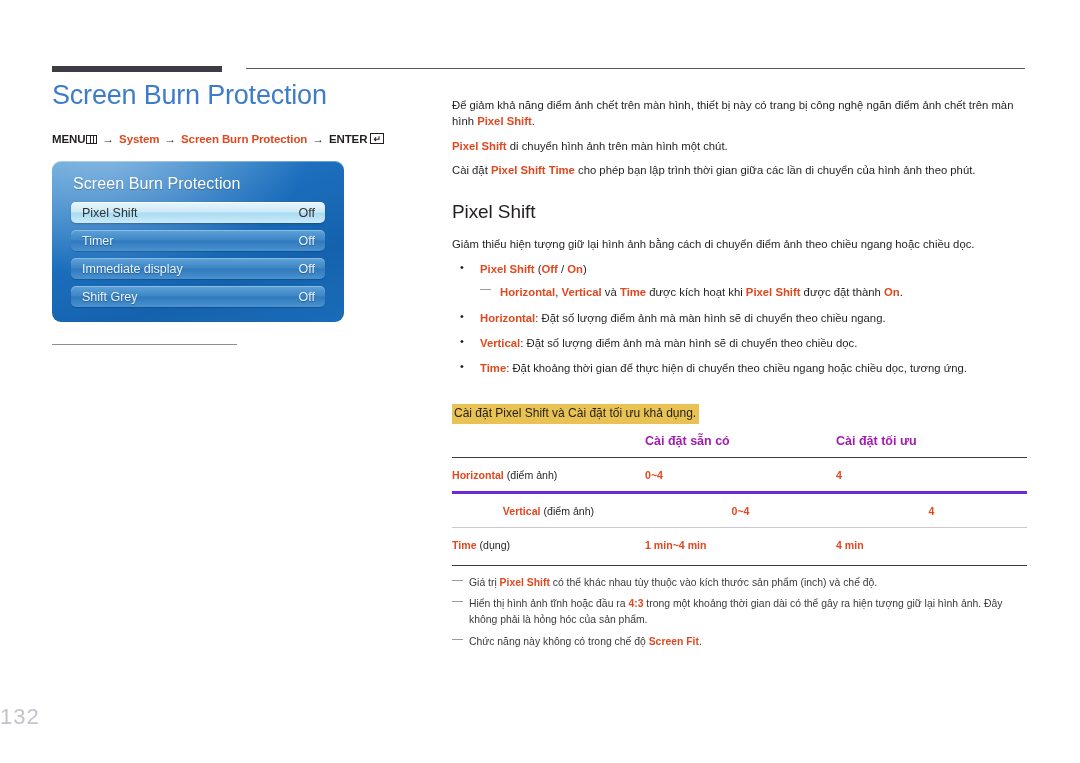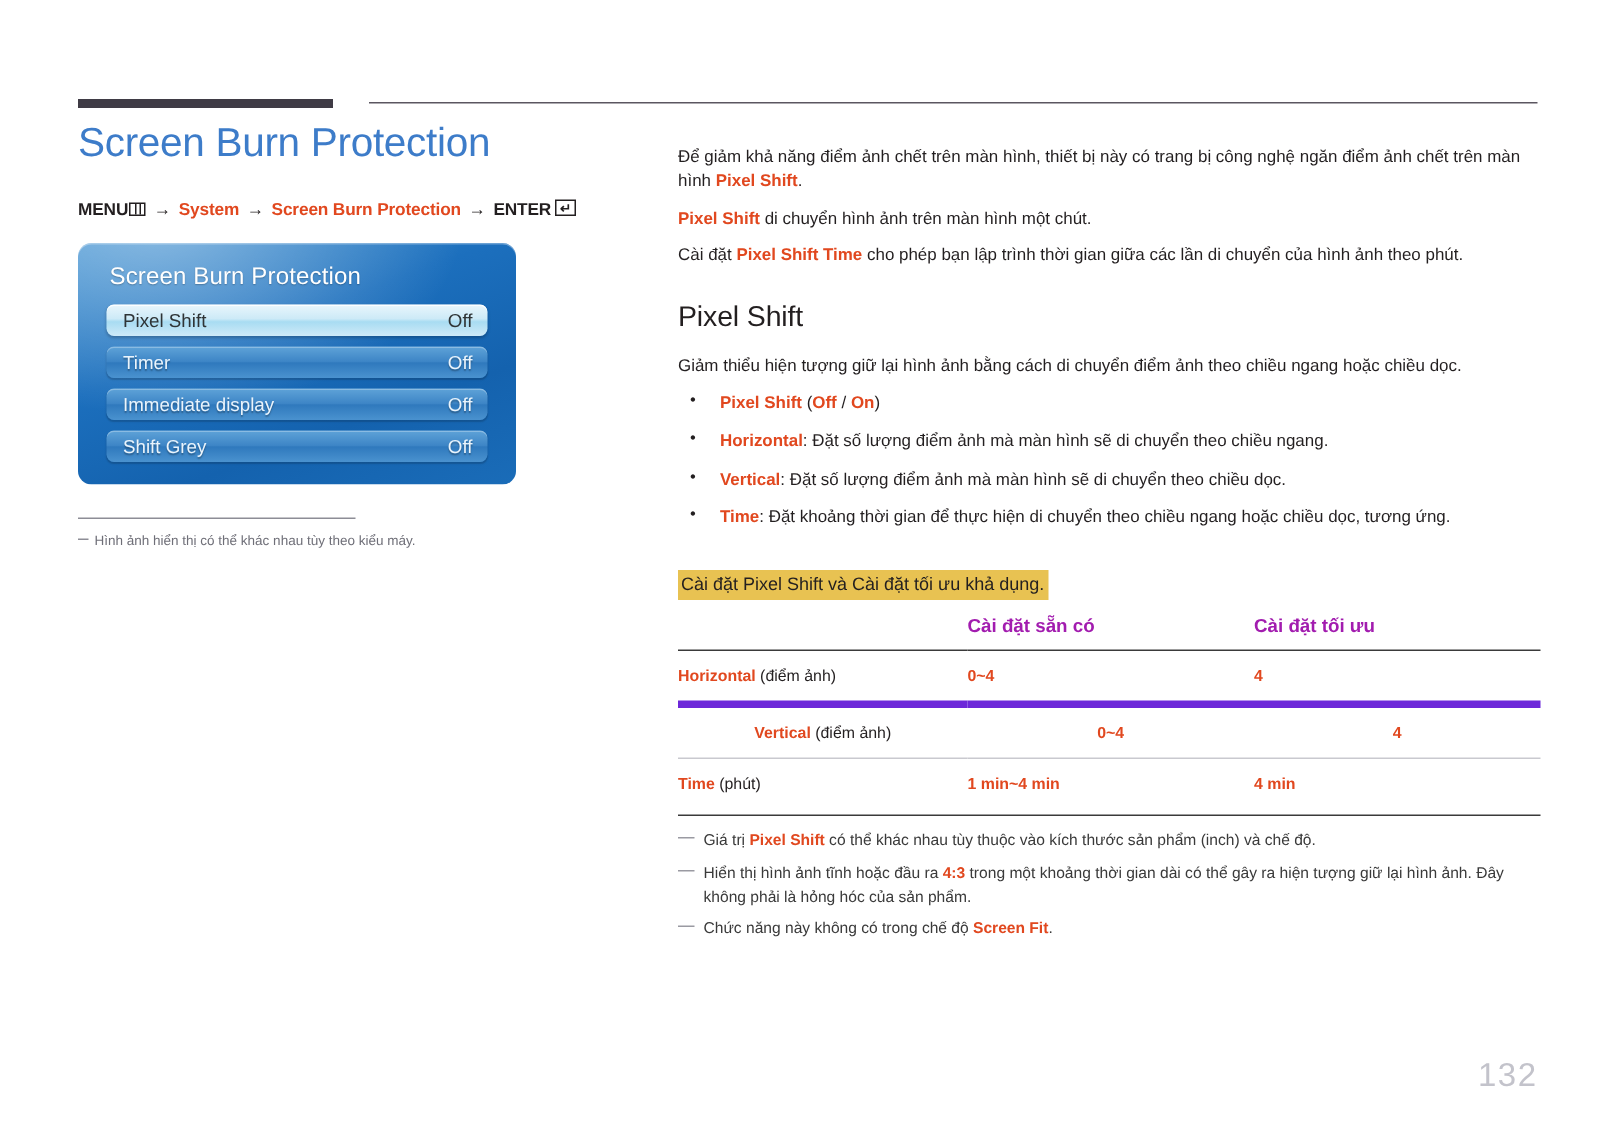--- a/index.html
+++ b/index.html
@@ -240,21 +240,21 @@
     font-weight: bold;
     color: #a21caf;
     text-align: left;
     padding: 4px 0 9px 0;
   }
   table.spec thead tr { border-bottom: 1.6px solid #3a3a3a; }
   table.spec td {
     font-size: 10.6px;
     padding: 11px 0 10px 0;
     vertical-align: top;
-    border-bottom: 5px solid #6d28d9;
+    border-bottom: 3px solid #6d28d9;
     color: #231f20;
   }
   table.spec tr.last td { border-bottom: none; }
   table.spec tr.gap td { border-bottom: 1.4px solid #c9c9cf; text-align: center; }
   td.c-name { width: 193px; }
   td.c-avail { width: 191px; }
   td.c-opt   { width: 191px; }
   th.c-name { width: 193px; }
   th.c-avail { width: 191px; padding-left: 48px; }
   th.c-opt  { width: 191px; padding-left: 42px; }
@@ -279,21 +279,21 @@
     left: 0; top: 5px;
     width: 11px;
     border-top: 1.4px solid #9a9aa2;
   }
 
   
   .page-num {
     position: absolute;
     left: 0; top: 704px;
     width: 1025px;
-    text-align: right;
+    text-align: left;
     font-size: 22px;
     color: #c3c3cb;
     letter-spacing: 1px;
   }
 </style>
 </head>
 <body>
 
 <div class="rule-row">
   <div class="rule-thick"></div>
@@ -335,43 +335,43 @@
 
       <div class="osd-row normal">
         <span>Shift Grey</span>
         <span class="val">Off</span>
       </div>
 
     </div>
   </div>
 
   <div class="left-note-rule"></div>
-  <div class="left-note">
-    <span class="dash"></span><span>Hình ảnh hiển thị có thể khác nhau tùy theo kiểu máy.</span>
-  </div>
 
 </div>
 
 <div class="right-col">
 
   <div class="intro">
     <p><span>Để giảm khả năng điểm ảnh chết trên màn hình, thiết bị này có trang bị công nghệ ngăn điểm ảnh chết trên màn hình </span><span class="orange">Pixel Shift</span><span>.</span></p>
     <p><span class="orange">Pixel Shift</span><span> di chuyển hình ảnh trên màn hình một chút.</span></p>
     <p><span>Cài đặt </span><span class="orange">Pixel Shift Time</span><span> cho phép bạn lập trình thời gian giữa các lần di chuyển của hình ảnh theo phút.</span></p>
   </div>
 
   <h2 class="sect">Pixel Shift</h2>
 
   <p class="body-line">Giảm thiểu hiện tượng giữ lại hình ảnh bằng cách di chuyển điểm ảnh theo chiều ngang hoặc chiều dọc.</p>
 
   <ul class="bullets">
 
     <li>
       <span class="orange">Pixel Shift</span><span> (</span><span class="orange">Off</span><span> / </span><span class="orange">On</span><span>)</span>
 
+      <div class="subnote">
+        <span class="dash"></span><span class="orange">Horizontal</span><span>, </span><span class="orange">Vertical</span><span> và </span><span class="orange">Time</span><span> được kích hoạt khi </span><span class="orange">Pixel Shift</span><span> được đặt thành </span><span class="orange">On</span><span>.</span>
+      </div>
     </li>
 
     <li>
       <span class="orange">Horizontal</span><span>: Đặt số lượng điểm ảnh mà màn hình sẽ di chuyển theo chiều ngang.</span>
     </li>
 
     <li>
       <span class="orange">Vertical</span><span>: Đặt số lượng điểm ảnh mà màn hình sẽ di chuyển theo chiều dọc.</span>
     </li>
 
@@ -396,21 +396,21 @@
         <td class="c-name"><span class="v-orange">Horizontal</span><span class="unit"> (điểm ảnh)</span></td>
         <td class="c-avail"><span class="v-orange">0~4</span></td>
         <td class="c-opt"><span class="v-orange">4</span></td>
       </tr>
       <tr class="gap">
         <td class="c-name"><span class="v-orange">Vertical</span><span class="unit"> (điểm ảnh)</span></td>
         <td class="c-avail"><span class="v-orange">0~4</span></td>
         <td class="c-opt"><span class="v-orange">4</span></td>
       </tr>
       <tr class="last">
-        <td class="c-name"><span class="v-orange">Time</span><span class="unit"> (phút)</span></td>
+        <td class="c-name"><span class="v-orange">Time</span><span class="unit"> (dụng)</span></td>
         <td class="c-avail"><span class="v-orange">1 min~4 min</span></td>
         <td class="c-opt"><span class="v-orange">4 min</span></td>
       </tr>
     </tbody>
   </table>
 
   <div class="footnotes">
     <div class="fn">
       <span class="dash"></span><span>Giá trị </span><span class="orange">Pixel Shift</span><span> có thể khác nhau tùy thuộc vào kích thước sản phẩm (inch) và chế độ.</span>
     </div>

